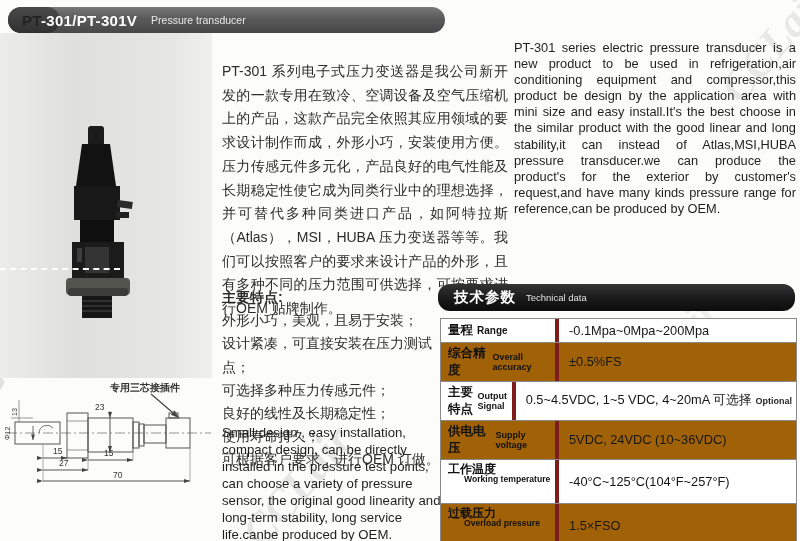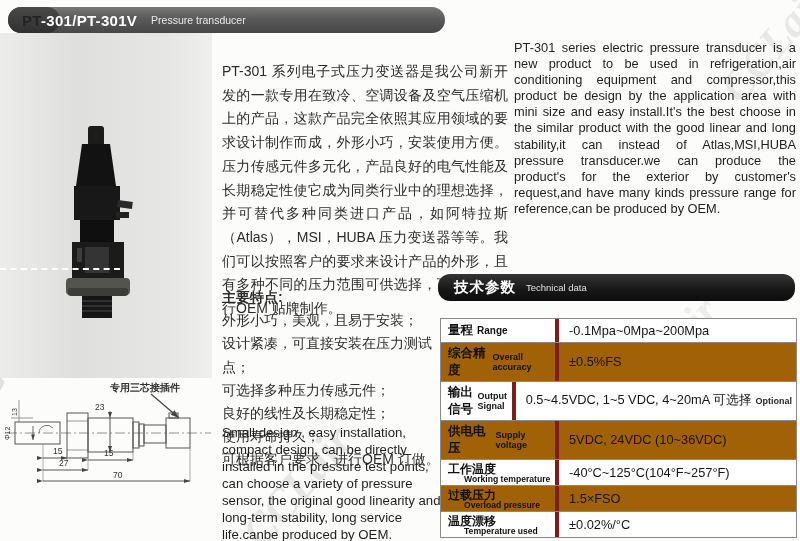--- a/index.html
+++ b/index.html
@@ -30,42 +30,42 @@
   
   .intro-en{position:absolute;left:514px;top:40px;width:282px;font-size:12.8px;line-height:16.1px;
             color:#1f1f1f;text-align:justify;z-index:5;}
   
   .features{position:absolute;left:222px;top:286px;width:232px;font-size:14px;line-height:23.2px;
             color:#2c2c2c;z-index:5;}
   .features .ft-title{font-weight:bold;}
   .features-en{position:absolute;left:222px;top:424px;width:220px;font-size:13.2px;line-height:17px;
             color:#1f1f1f;z-index:5;}
   
-  .tbar{position:absolute;left:438px;top:274px;width:357px;height:27px;border-radius:12px;
+  .tbar{position:absolute;left:438px;top:284px;width:357px;height:27px;border-radius:12px;
         background:linear-gradient(180deg,#343434,#171717 60%,#0d0d0d);z-index:5;
         display:flex;align-items:center;}
   .tbar .t-cn{margin-left:16px;font-size:14.5px;font-weight:bold;color:#ffffff;letter-spacing:1px;}
   .tbar .t-en{margin-left:10px;font-size:9.5px;color:#e2e2e2;}
   
   .ttable{position:absolute;left:440px;top:318px;width:355px;border:1px solid #8a8a8a;z-index:5;
           background:#ffffff;}
   .trow{display:flex;border-top:1px solid #8a8a8a;min-height:22.5px;}
   .trow:first-child{border-top:none;}
   .trow.shaded{background:#a16207;}
   .tlabel{width:118px;border-right:4px solid #7f1d1d;padding:2px 4px 2px 7px;box-sizing:border-box;}
   .tvalue{flex:1;padding:2px 4px 2px 10px;display:flex;align-items:center;box-sizing:border-box;
           font-size:12.8px;font-weight:500;color:#161616;white-space:nowrap;}
   .tvalue .note{font-size:9px;font-weight:600;margin-left:4px;color:#2a2a2a;}
   .trow.inline .tlabel{display:flex;align-items:center;}
   .trow.inline .cn{font-size:12.5px;font-weight:bold;color:#111;}
   .trow.inline .en{font-size:9px;font-weight:bold;margin-left:4px;color:#111;}
   .trow:first-child .en{font-size:10px;}
   .trow.twoline .cn{display:block;font-size:12px;font-weight:bold;line-height:12.5px;color:#111;}
   .trow.twoline .en{display:block;font-size:8.6px;font-weight:bold;line-height:9.5px;color:#111;margin-left:16px;}
-  .trow.twoline .tlabel{padding-top:3px;padding-bottom:0;}
+  .trow.twoline .tlabel{padding-top:3px;padding-bottom:18px;}
   
   .drawing{position:absolute;left:3px;top:378px;z-index:5;}
   .drawing text{font-family:"Liberation Sans","DejaVu Sans",sans-serif;fill:#333;}
 </style>
 </head>
 <body>
 
 <div class="page">
 
   <span class="wm" style="left:-4px;top:70px;font-size:48px;">CCLair</span>
@@ -136,21 +136,21 @@
         <div class="tlabel">
           <span class="cn">综合精度</span>
           <span class="en">Overall accuracy</span>
         </div>
         <div class="tvalue">
           <span>±0.5%FS</span>
         </div>
       </div>
       <div class="trow inline">
         <div class="tlabel">
-          <span class="cn">输出信号</span>
+          <span class="cn">主要特点</span>
           <span class="en">Output Signal</span>
         </div>
         <div class="tvalue">
           <span>0.5~4.5VDC, 1~5 VDC, 4~20mA 可选择</span>
           <span class="note">Optional</span>
         </div>
       </div>
       <div class="trow inline shaded">
         <div class="tlabel">
           <span class="cn">供电电压</span>

